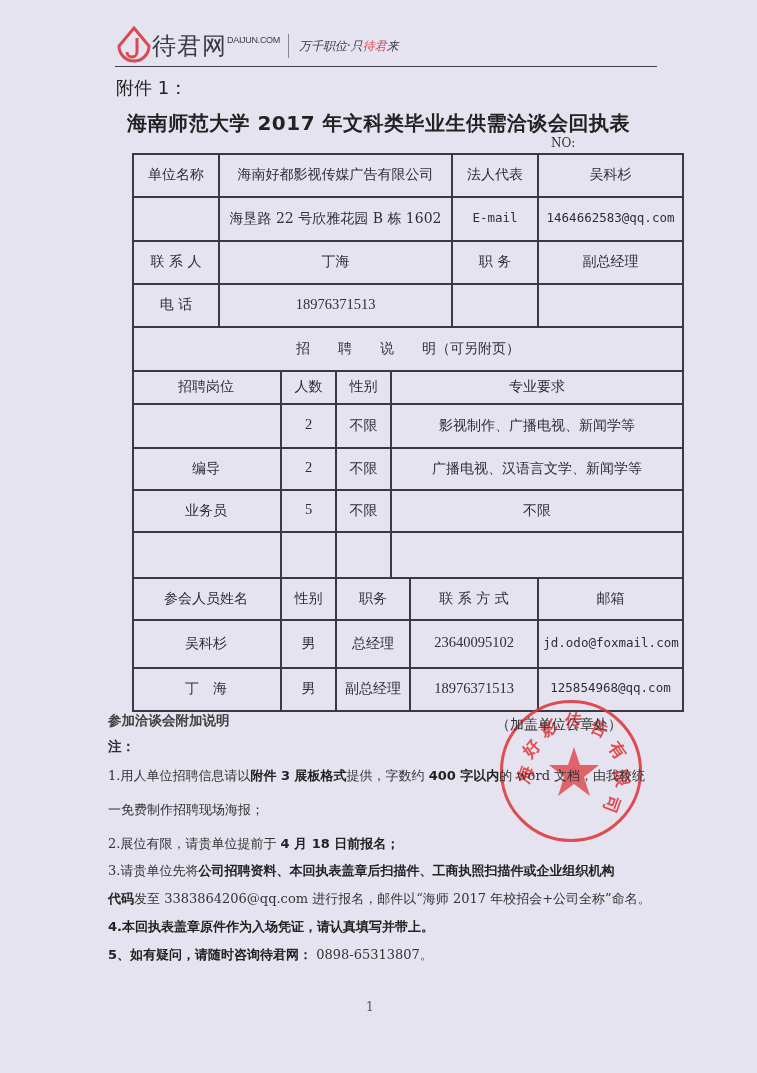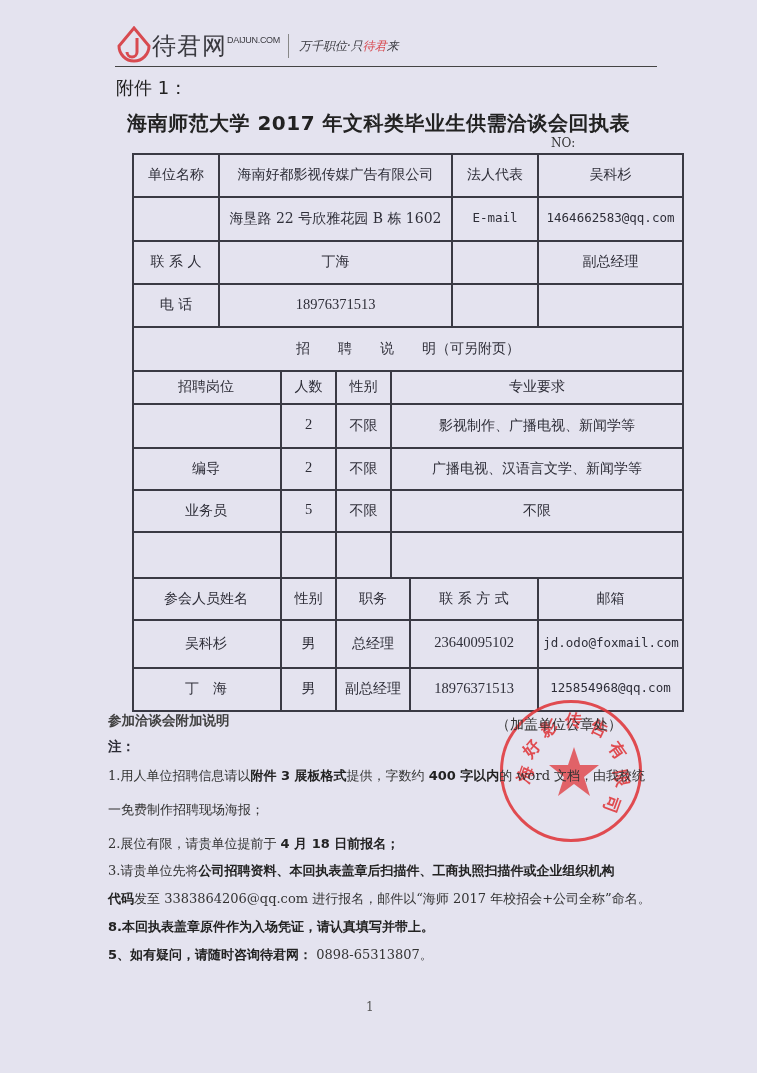--- a/index.html
+++ b/index.html
@@ -106,20 +106,21 @@
   <div class="cell" style="left:88px;top:0;width:231px;height:43px">海南好都影视传媒广告有限公司</div>
   <div class="cell" style="left:321px;top:0;width:84px;height:43px">法人代表</div>
   <div class="cell" style="left:407px;top:0;width:143px;height:43px">吴科杉</div>
 
   <div class="cell" style="left:88px;top:43px;width:231px;height:44px">海垦路 22 号欣雅花园 B 栋 1602</div>
   <div class="cell mono" style="left:321px;top:43px;width:84px;height:44px">E-mail</div>
   <div class="cell mono" style="left:407px;top:43px;width:143px;height:44px">1464662583@qq.com</div>
 
   <div class="cell" style="left:0;top:87px;width:88px;height:43px">联 系 人</div>
   <div class="cell" style="left:88px;top:87px;width:231px;height:43px">丁海</div>
+  <div class="cell" style="left:321px;top:87px;width:84px;height:43px">职 务</div>
   <div class="cell" style="left:407px;top:87px;width:143px;height:43px">副总经理</div>
 
   <div class="cell" style="left:0;top:130px;width:88px;height:43px">电 话</div>
   <div class="cell num" style="left:88px;top:130px;width:231px;height:43px">18976371513</div>
   <div class="cell" style="left:407px;top:130px;width:143px;height:43px"></div>
 
   <div class="cell" style="left:0;top:173px;width:552px;height:44px">招　　聘　　说　　明（可另附页）</div>
 
   <div class="cell" style="left:0;top:217px;width:148px;height:33px">招聘岗位</div>
   <div class="cell" style="left:150px;top:217px;width:53px;height:33px">人数</div>
@@ -180,16 +181,16 @@
 
 <div class="abs notes-title">参加洽谈会附加说明</div>
 <div class="abs seal-label">（加盖单位公章处）</div>
 <div class="abs note-zhu">注：</div>
 
 <div class="abs note" style="top:767px"><span>1.用人单位招聘信息请以</span><b>附件 3 展板格式</b><span>提供，字数约 </span><b>400 字以内</b><span>的 word 文档，由我校统</span></div>
 <div class="abs note" style="top:801px">一免费制作招聘现场海报；</div>
 <div class="abs note" style="top:835px"><span>2.展位有限，请贵单位提前于 </span><b>4 月 18 日前报名；</b></div>
 <div class="abs note" style="top:862px"><span>3.请贵单位先将</span><b>公司招聘资料、本回执表盖章后扫描件、工商执照扫描件或企业组织机构</b></div>
 <div class="abs note" style="top:890px"><b>代码</b><span>发至 3383864206@qq.com 进行报名，邮件以“海师 2017 年校招会+公司全称”命名。</span></div>
-<div class="abs note bold" style="top:918px">8.本回执表盖章原件作为入场凭证，请认真填写并带上。</div>
+<div class="abs note bold" style="top:918px">4.本回执表盖章原件作为入场凭证，请认真填写并带上。</div>
 <div class="abs note" style="top:946px"><b>5、如有疑问，请随时咨询待君网：</b><span> 0898-65313807。</span></div>
 
 <div class="abs page-num">1</div>
 
 </body></html>

